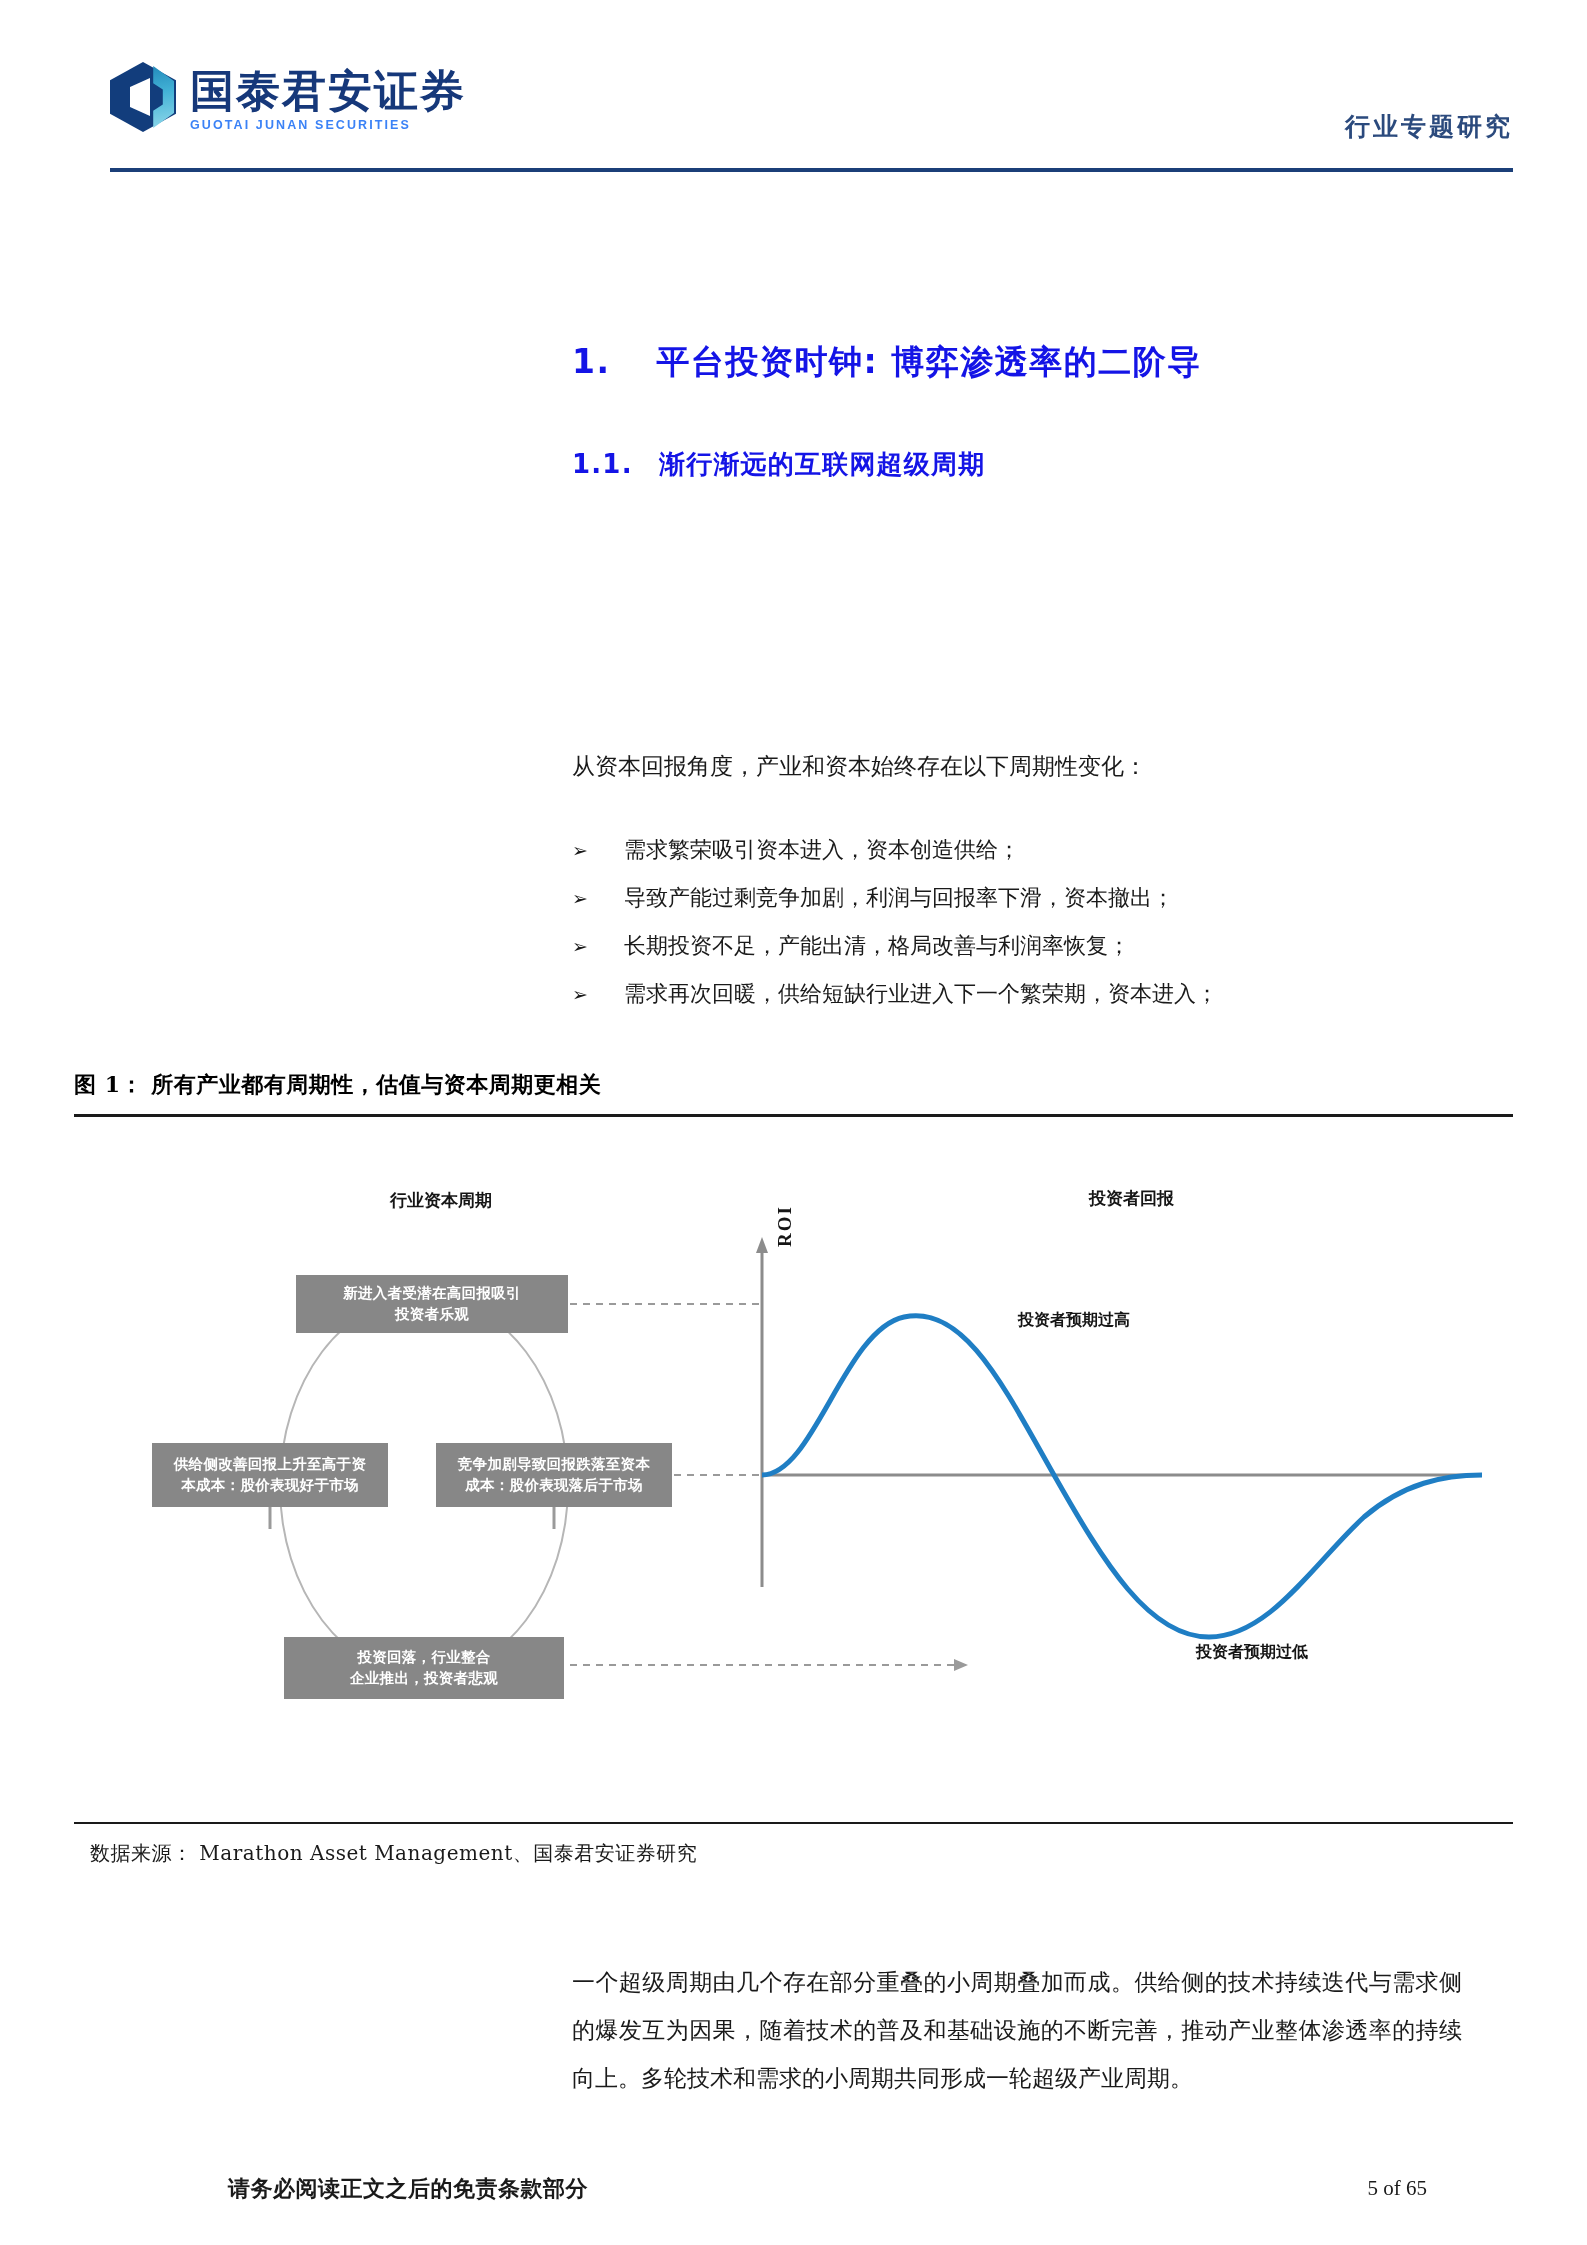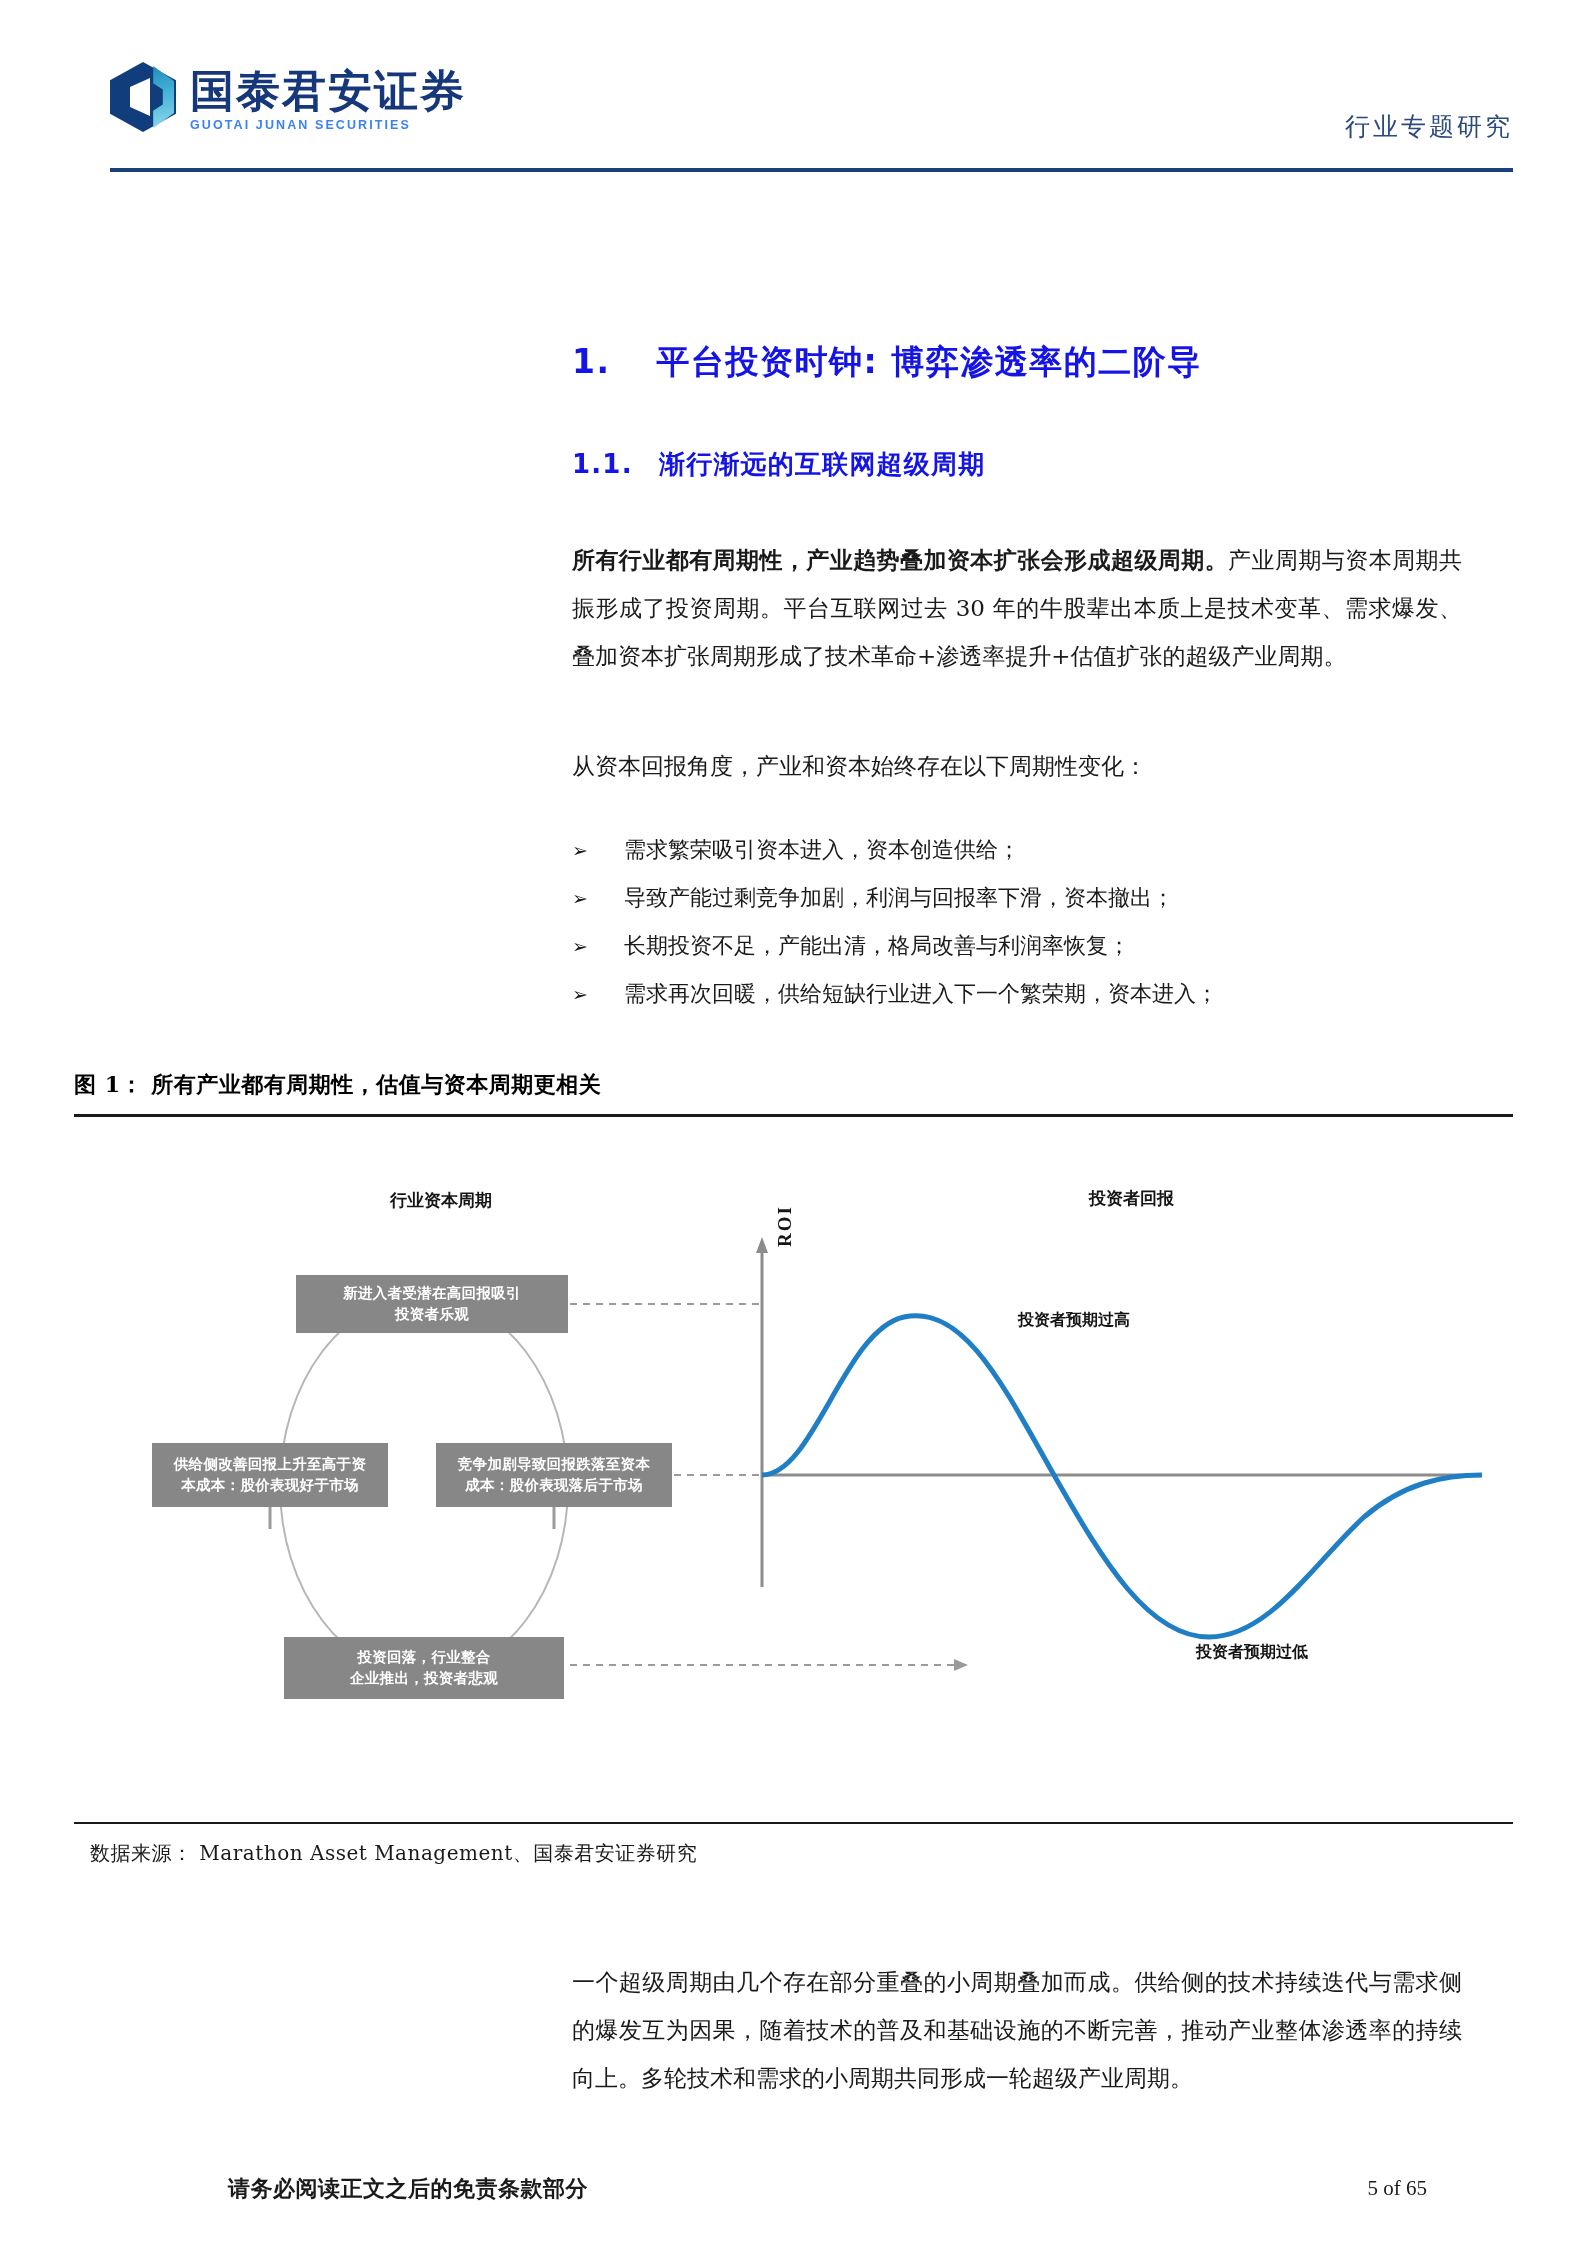--- a/index.html
+++ b/index.html
@@ -81,21 +81,21 @@
     color: #3b82f6;
     letter-spacing: 2.1px;
     margin-top: 4px;
   }
   .header-right {
     position: absolute;
     right: 74px;
     top: 110px;
     font-family: "DejaVu Sans", "Liberation Serif", serif;
     font-size: 25px;
-    font-weight: 400;
+    font-weight: 700;
     color: #2b4a7d;
     letter-spacing: 3px;
   }
   .header-rule {
     position: absolute;
     left: 110px;
     right: 74px;
     top: 168px;
     height: 4px;
     background: #1b3f78;
@@ -332,23 +332,20 @@
     <span>1.</span>
     <span style="display:inline-block;width:20px"></span>
     <span>平台投资时钟: 博弈渗透率的二阶导</span>
   </div>
 
   <div class="h2">
     <span class="num">1.1.</span>
     <span>渐行渐远的互联网超级周期</span>
   </div>
 
-  <div class="body-block" id="para1">
-    <b>所有行业都有周期性，产业趋势叠加资本扩张会形成超级周期。</b><span>产业周期与资本周期共振形成了投资周期。平台互联网过去 30 年的牛股辈出本质上是技术变革、需求爆发、叠加资本扩张周期形成了技术革命+渗透率提升+估值扩张的超级产业周期。</span>
-  </div>
 
   <div class="body-block" id="para2">从资本回报角度，产业和资本始终存在以下周期性变化：</div>
 
   <div class="bullets">
     <div class="bullet-row">
       <span class="bullet-mark">➢</span>
       <span class="bullet-text">需求繁荣吸引资本进入，资本创造供给；</span>
     </div>
     <div class="bullet-row">
       <span class="bullet-mark">➢</span>

